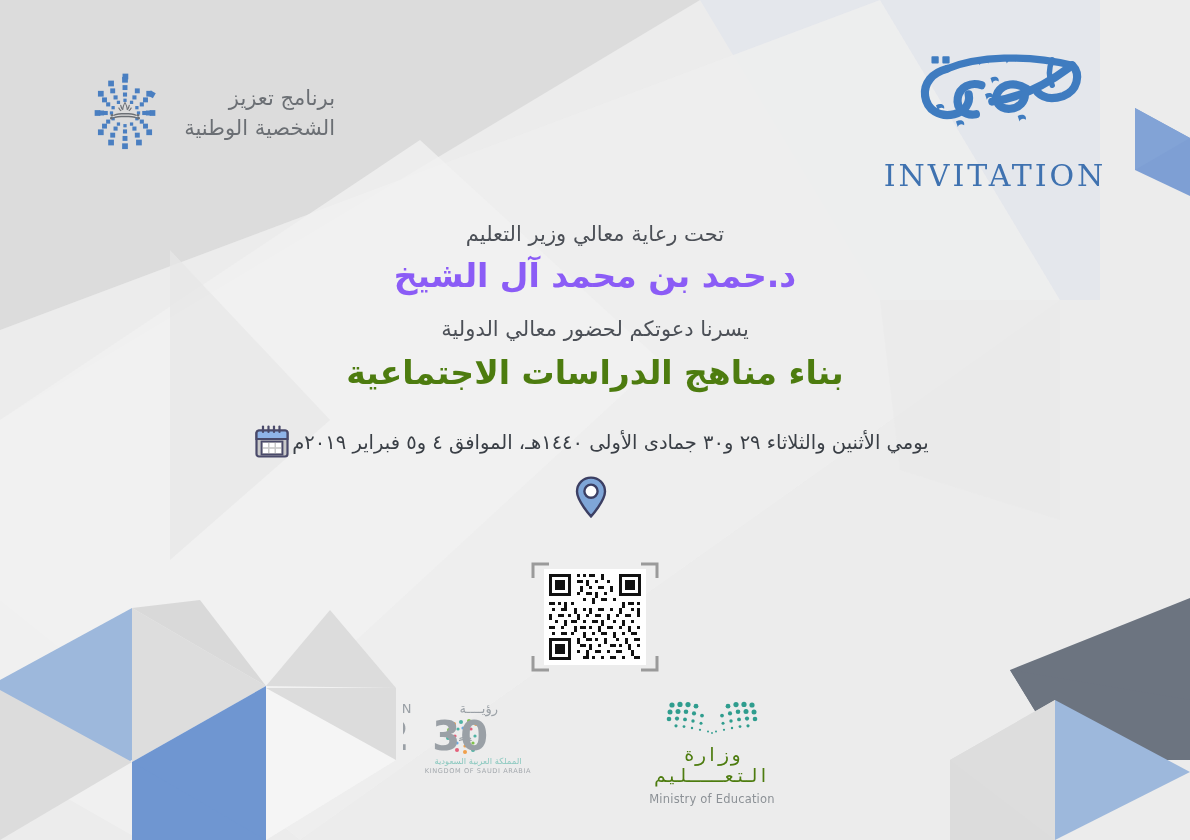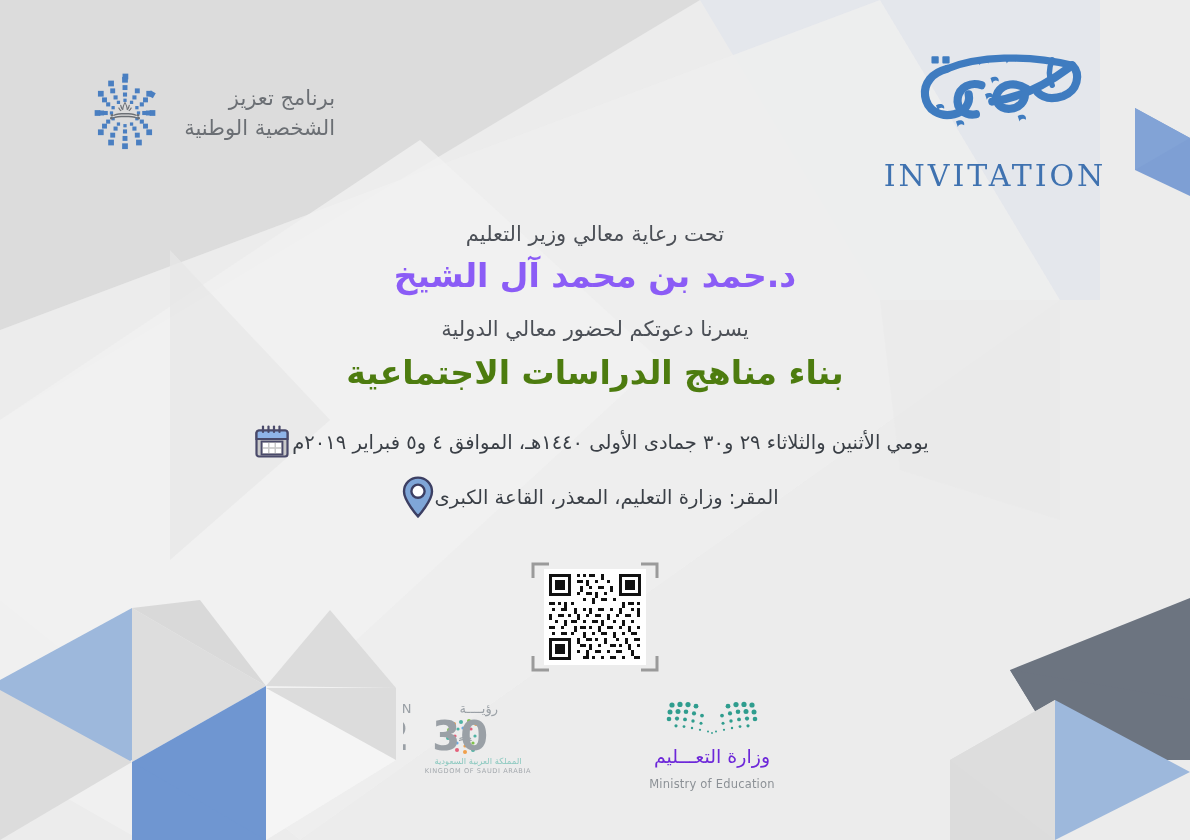--- a/index.html
+++ b/index.html
@@ -150,31 +150,32 @@
     flex-direction: row;
     justify-content: center;
     align-items: flex-start;
     gap: 74px;
   }
   .moe-block { width: 160px; text-align: center; }
   .moe-mark { display: block; width: 120px; height: 42px; margin: 0 auto 4px; }
   .moe-ar {
     display: block;
     font-size: 19px;
-    color: #6d28d9;
+    color: #4d7c0f;
     letter-spacing: 1px;
     direction: rtl;
     line-height: 1.1;
+    font-family: Liberation Mono, monospace;
   }
   .moe-en {
     display: block;
     font-size: 11.5px;
     color: #8c9196;
     letter-spacing: 0.2px;
-    margin-top: 10px;
+    margin-top: 4px;
   }
   .v2030-block { width: 160px; text-align: center; }
   .v2030-mark { display: block; width: 150px; height: 78px; margin: 0 auto; }
 </style>
 </head>
 <body>
 
 <div id="card">
 
   <div class="bg-layer">
@@ -367,21 +368,20 @@
       </svg>
       <span class="info-text">يومي الأثنين والثلاثاء ٢٩ و٣٠ جمادى الأولى ١٤٤٠هـ، الموافق ٤ و٥ فبراير ٢٠١٩م</span>
     </div>
 
     <div class="info-row">
       <svg class="icon-pin" viewBox="0 0 32 42">
         <path d="M16 1.6 C8.2 1.6 2 7.8 2 15.6 C2 25 16 40.4 16 40.4
                  C16 40.4 30 25 30 15.6 C30 7.8 23.8 1.6 16 1.6 Z" fill="#7fa6d8" stroke="#3c3f63" stroke-width="2.4"></path>
         <circle cx="16" cy="15.2" r="6.6" fill="#ffffff" stroke="#3c3f63" stroke-width="2.4"></circle>
       </svg>
-      <span class="info-text">المقر: وزارة التعليم، المعذر، القاعة الكبرى</span>
     </div>
   </div>
 
   <div id="qr-wrap">
     <svg viewBox="0 0 128 110" width="128" height="110">
 
       <g stroke="#9a9a9a" stroke-width="3" fill="none">
         <path d="M2 16 V2 H18"></path>
         <path d="M110 2 H126 V16"></path>
         <path d="M2 94 V108 H18"></path>

